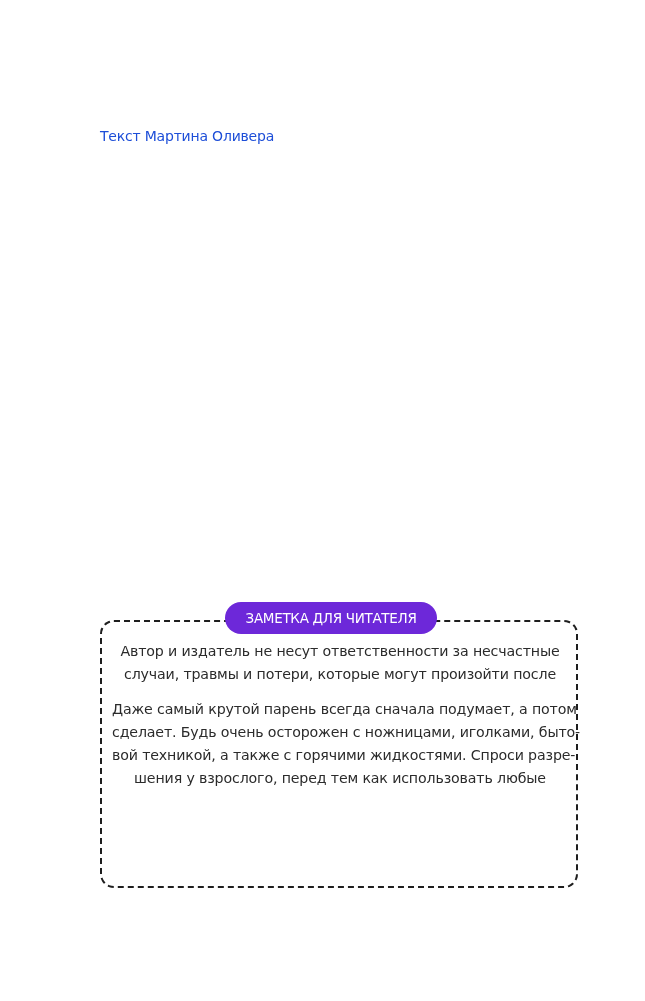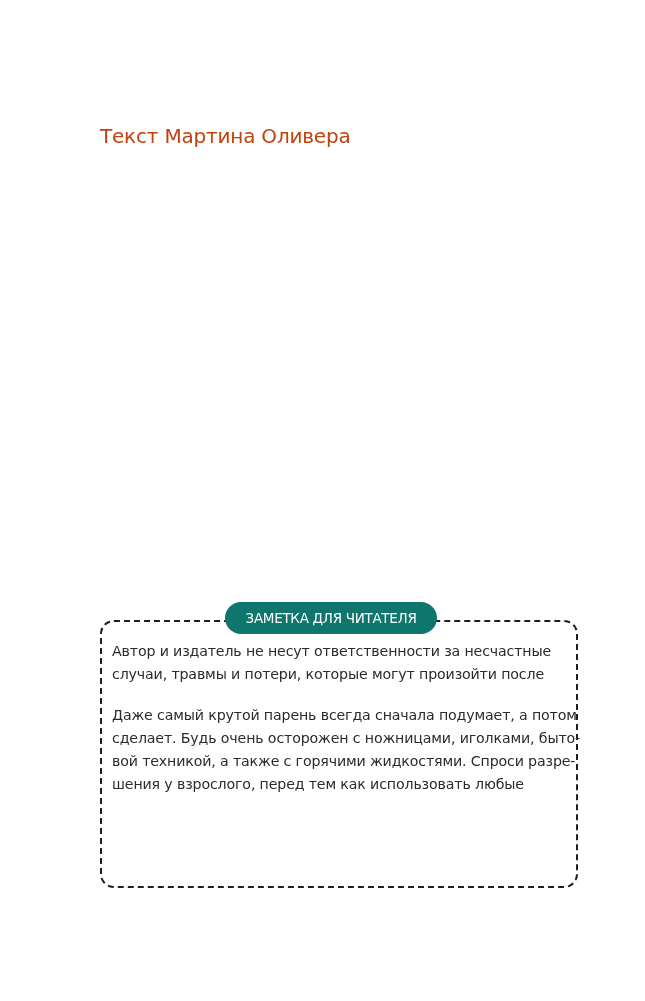--- a/index.html
+++ b/index.html
@@ -12,69 +12,69 @@
       height: 1001px;
       position: relative;
       overflow: hidden;
       font-family: "DejaVu Sans", sans-serif;
       color: #2a2a2a;
     }
     .credits {
       position: absolute;
       left: 100px;
       top: 121px;
-      font-size: 20px;
+      font-size: 14px;
       line-height: 31px;
-      color: #c2410c;
+      color: #1d4ed8;
       letter-spacing: -0.2px;
     }
     .credits div { white-space: nowrap; }
 
     .note-box {
       position: absolute;
       left: 100px;
       top: 620px;
       width: 478px;
       height: 268px;
       box-sizing: border-box;
       border: 2px dashed #1e1e1e;
       border-radius: 14px;
     }
     .note-label {
       position: absolute;
       left: 225px;
       top: 602px;
       width: 212px;
       height: 32px;
-      background: #0f766e;
+      background: #6d28d9;
       border-radius: 16px;
       color: #ffffff;
       text-align: center;
       line-height: 32px;
       font-family: "DejaVu Sans", sans-serif;
       font-size: 13.5px;
       letter-spacing: -0.3px;
       text-transform: uppercase;
     }
     .note-body {
       position: absolute;
       left: 112px;
       top: 640px;
       width: 456px;
-      text-align: left;
+      text-align: center;
       font-size: 14.2px;
       line-height: 23px;
       color: #2b2b2b;
       letter-spacing: -0.15px;
     }
     .note-body p {
       margin: 0;
     }
     .note-body p + p {
-      margin-top: 18px;
+      margin-top: 12px;
     }
     .note-body .line { display: block; white-space: nowrap; }
   </style>
 </head>
 <body>
 
 <div class="credits">
   <div>Текст Мартина Оливера</div>
 </div>
 

